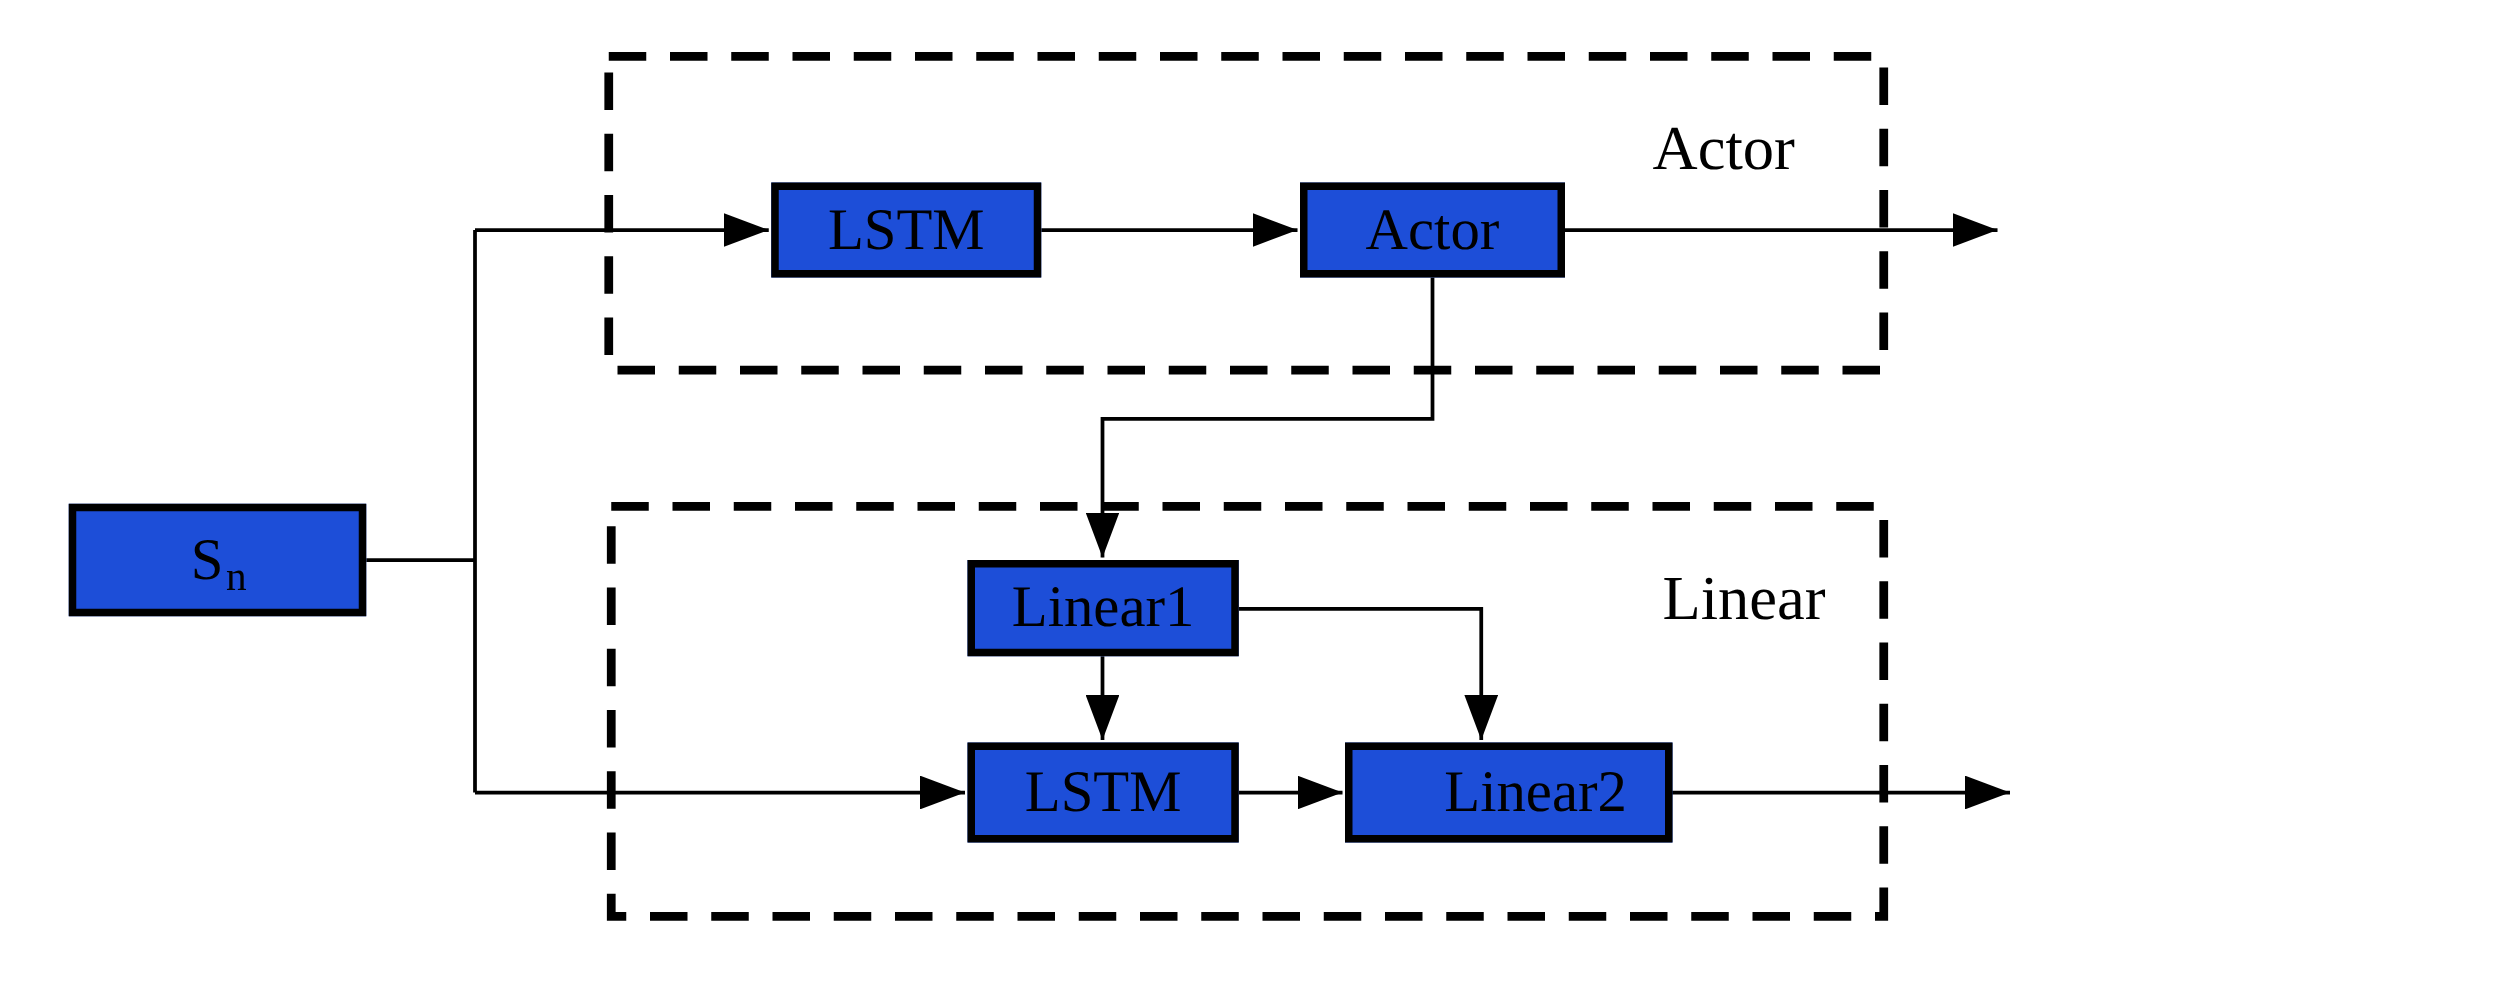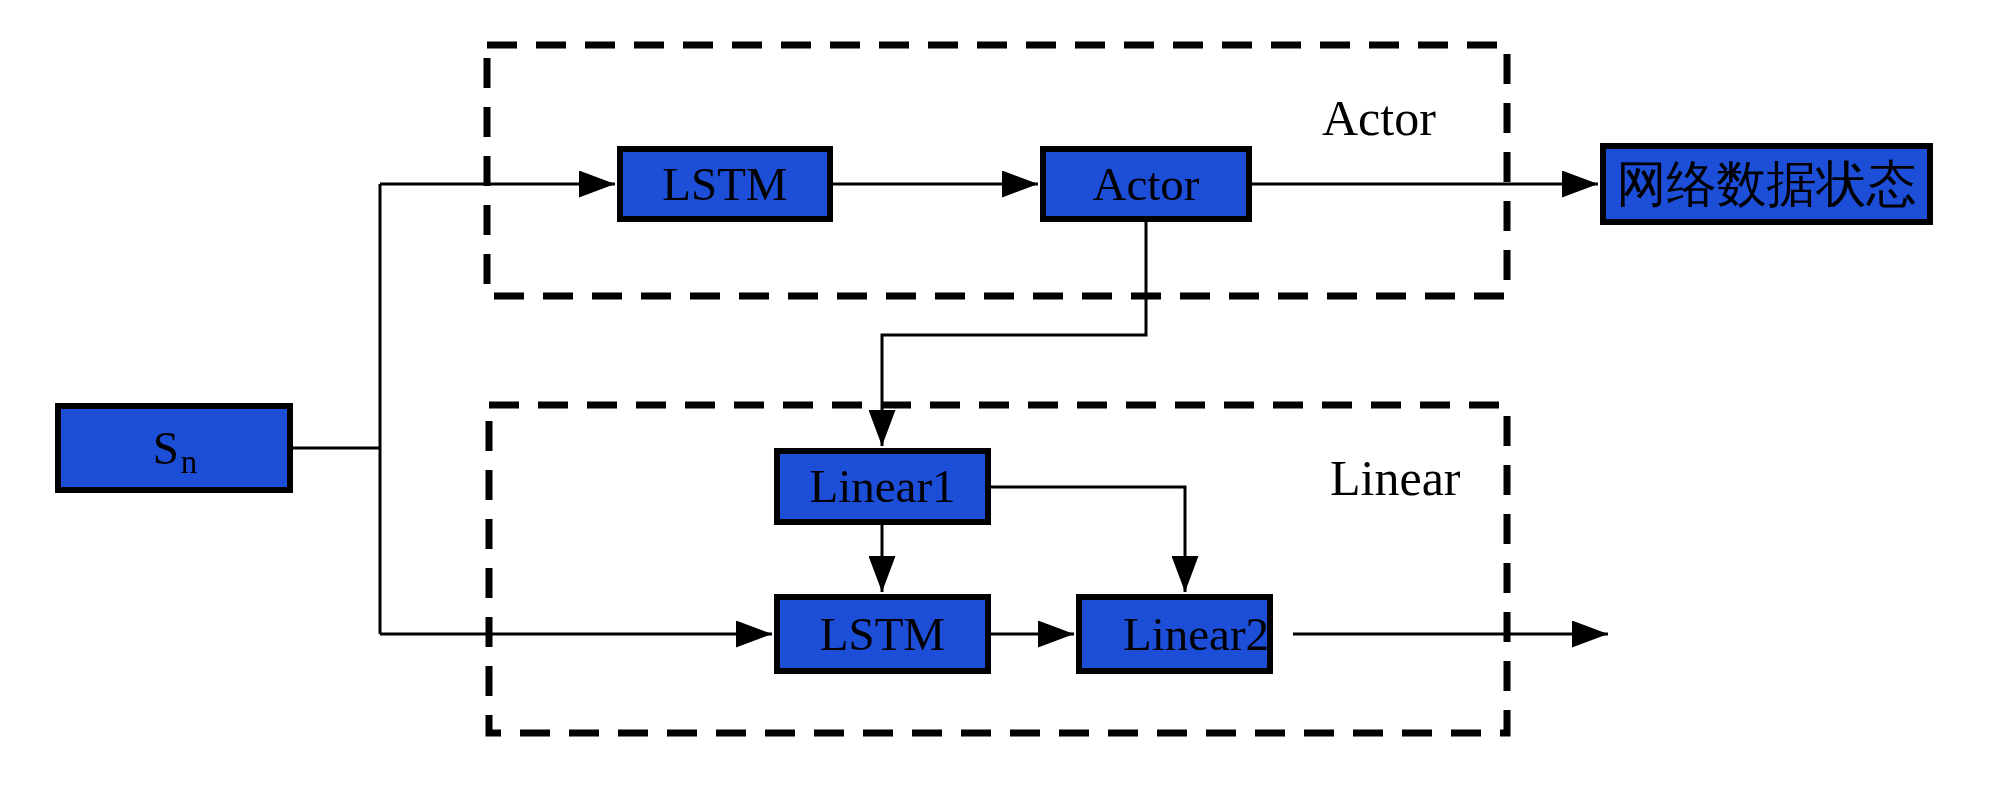--- a/index.html
+++ b/index.html
@@ -90,32 +90,29 @@
   <div class="region-label" style="left:1322px; top:93px;">Actor</div>
 
   <div class="node" style="left:617px; top:146px; width:216px; height:76px;">
     <span>LSTM</span>
   </div>
 
   <div class="node" style="left:1040px; top:146px; width:212px; height:76px;">
     <span>Actor</span>
   </div>
 
-  <div class="node cjk" style="left:1600px; top:143px; width:333px; height:82px;">
-    <span>网络数据状态</span>
-  </div>
 
   <div class="region-label" style="left:1330px; top:453px;">Linear</div>
 
   <div class="node" style="left:774px; top:448px; width:217px; height:77px;">
     <span>Linear1</span>
   </div>
 
   <div class="node" style="left:774px; top:594px; width:217px; height:80px;">
     <span>LSTM</span>
   </div>
 
-  <div class="node" style="left:1076px; top:594px; width:197px; height:80px;padding-left:43px;">
+  <div class="node" style="left:1076px; top:594px; width:262px; height:80px;padding-left:43px;">
     <span>Linear2</span>
   </div>
 
 
 </div>
 
 </body></html>

